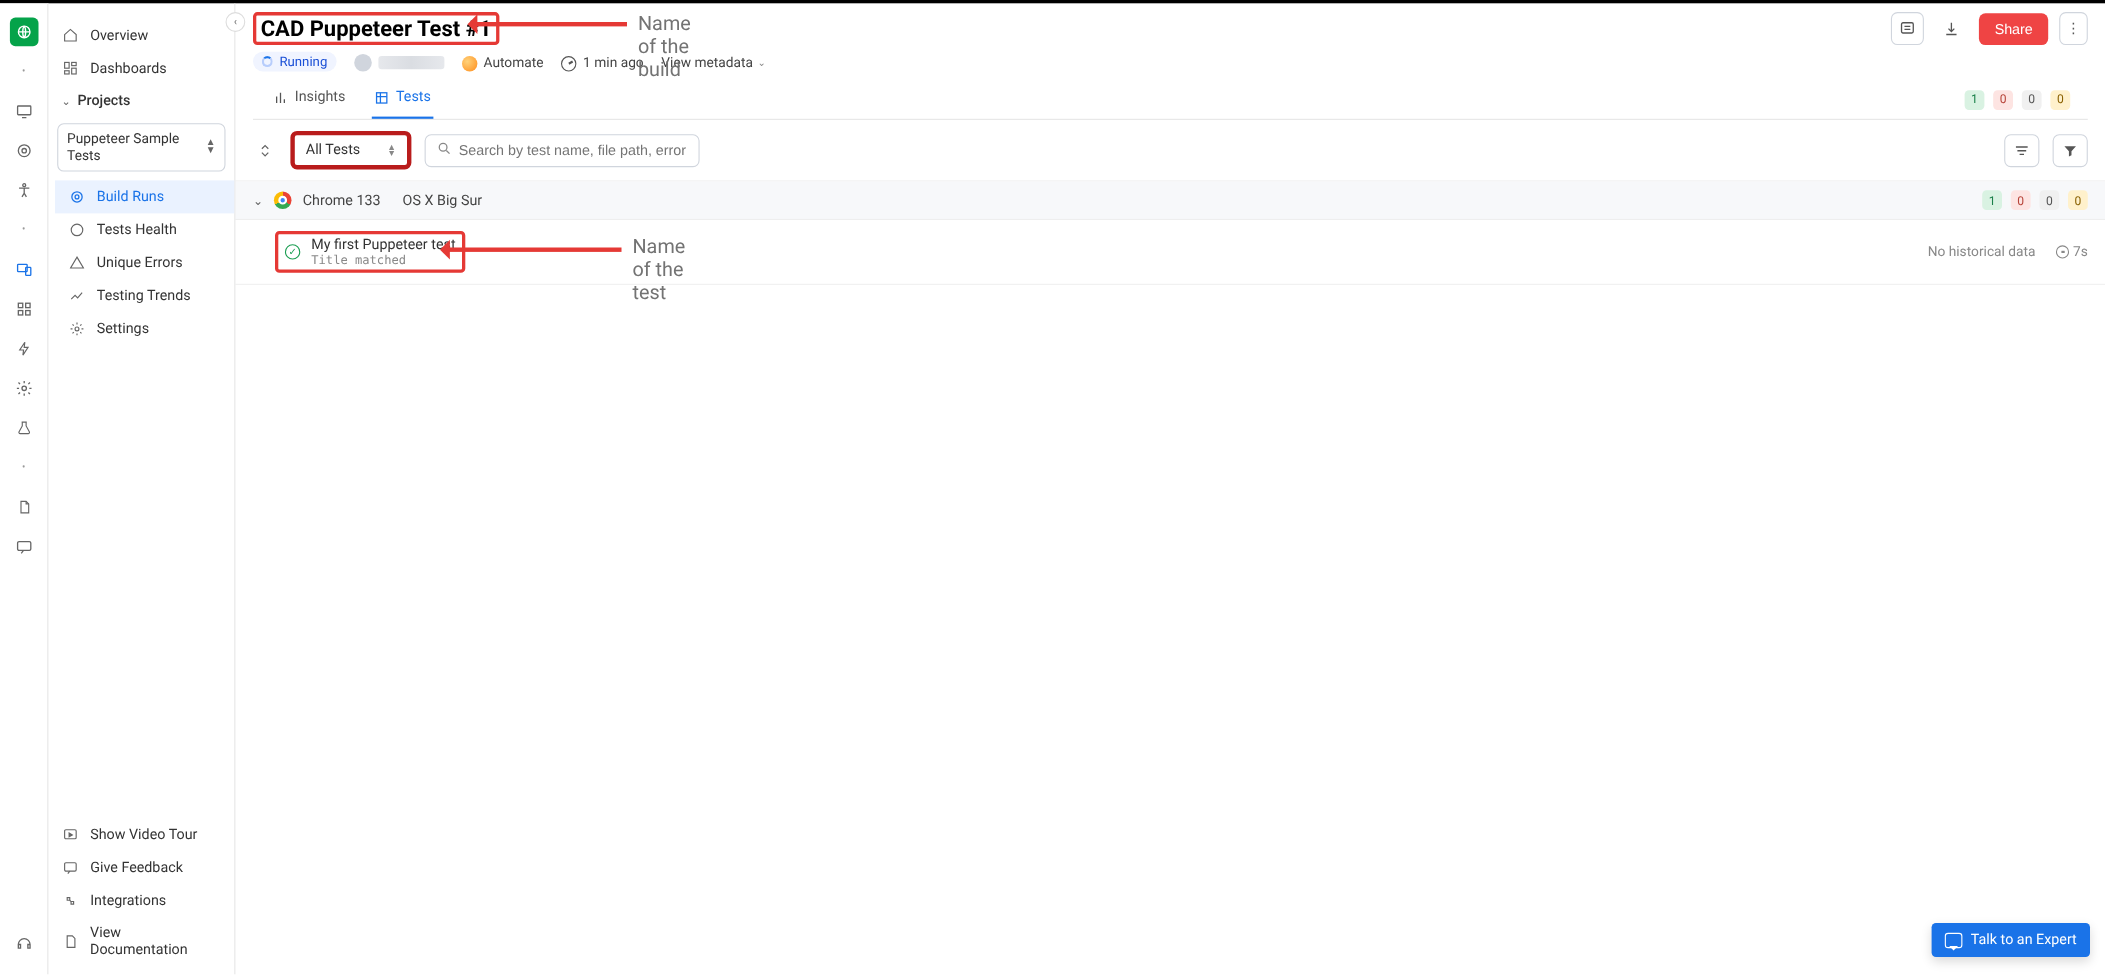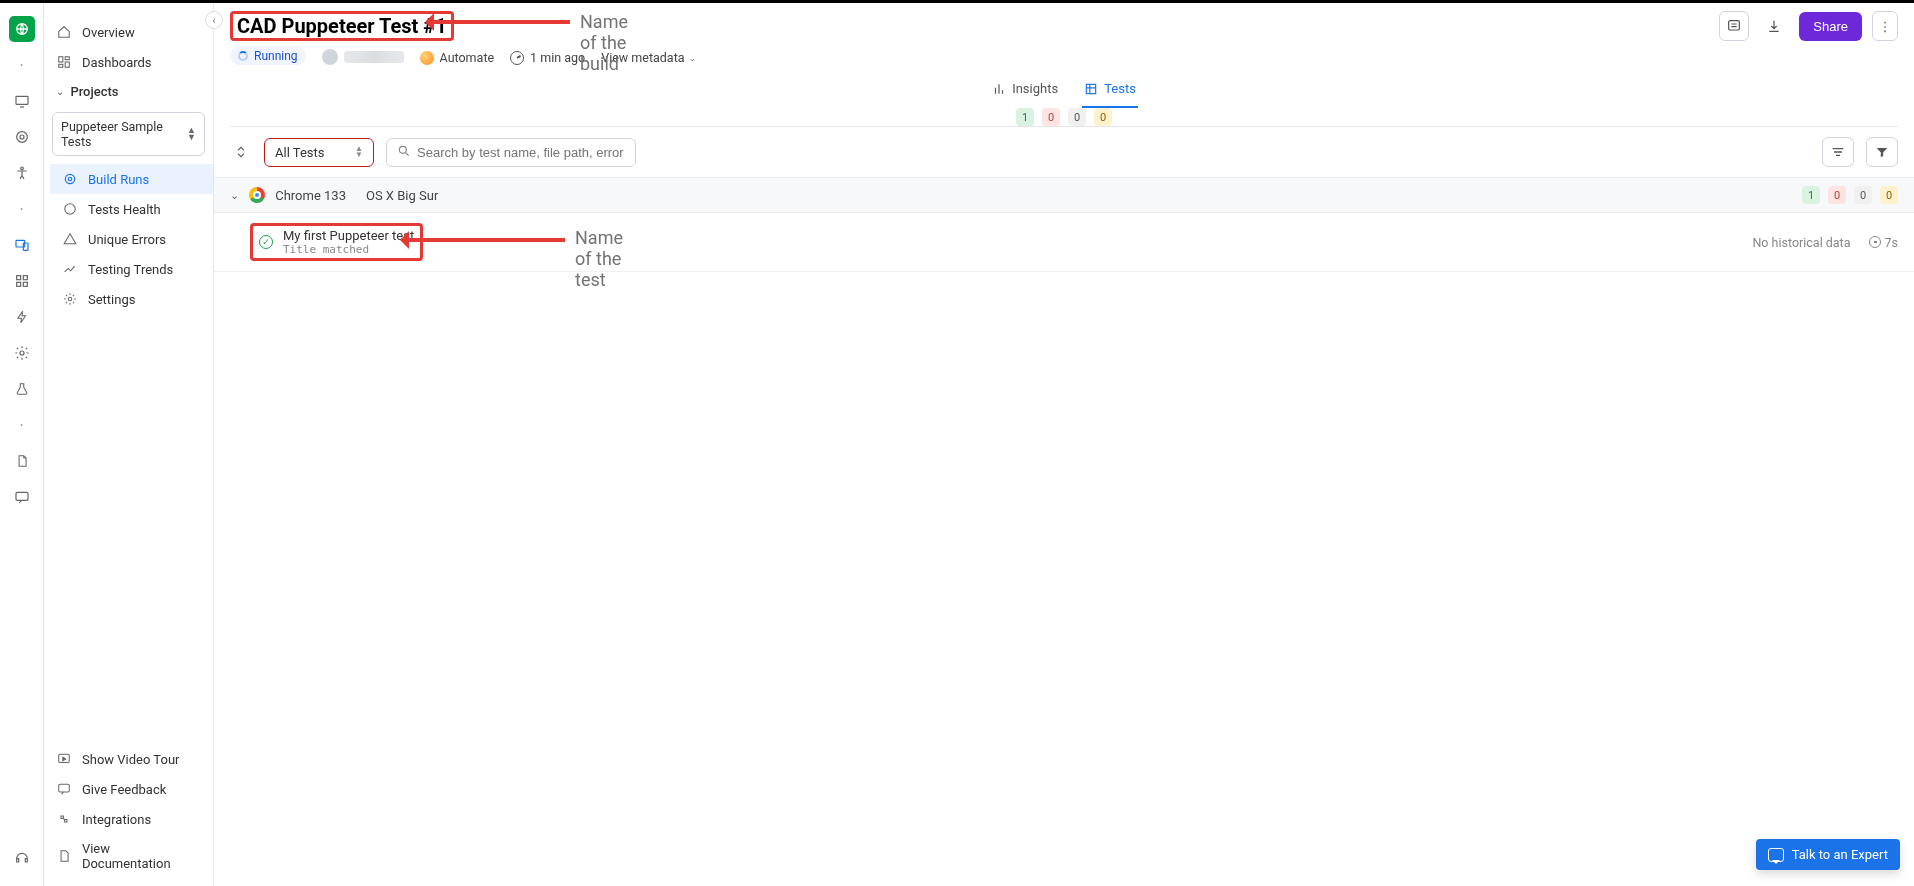--- a/index.html
+++ b/index.html
@@ -84,21 +84,21 @@
       display: inline-block;
     }
     .header-actions { display: flex; align-items: center; gap: 10px; }
     .icon-btn {
       width: 30px; height: 30px; border: 1px solid #d0d5dd; border-radius: 6px;
       display: flex; align-items: center; justify-content: center; color: #555; cursor: pointer;
       background: #fff;
     }
     .icon-btn.bare { border: none; }
     .share-btn {
-      background: #6d28d9; color: #fff; border: none; border-radius: 6px;
+      background: #ef4444; color: #fff; border: none; border-radius: 6px;
       padding: 7px 14px; font-size: 13px; cursor: pointer;
     }
     .meta-row {
       display: flex; align-items: flex-end; gap: 16px; margin-top: 6px;
       font-size: 12.5px; color: #444;
     }
     .meta-item { display: flex; align-items: center; gap: 6px; }
     .status-pill {
       display: flex; align-items: center; gap: 6px;
       background: #f0f4ff; color: #1a4fd6; padding: 2px 8px; border-radius: 10px; font-size: 12px;
@@ -110,21 +110,21 @@
     .user-chip .blur { width: 60px; height: 12px; background: linear-gradient(90deg,#e6e8ec,#dadde2,#e6e8ec); border-radius: 3px; }
     .automate-chip { display: flex; align-items: center; gap: 6px; }
     .automate-chip .dot { width: 14px; height: 14px; border-radius: 50%; background: radial-gradient(circle at 35% 35%, #ffd27a, #ff8c1a); }
     .clock-ic { width: 14px; height: 14px; border: 1.5px solid #555; border-radius: 50%; position: relative; }
     .clock-ic::after { content: ""; position: absolute; width: 4px; height: 1.5px; background:#555; top: 45%; left: 48%; transform-origin: left; transform: rotate(-30deg);}
     .meta-dropdown { display: flex; align-items: center; gap: 4px; cursor: pointer; }
     .meta-dropdown .chev { font-size: 9px; color: #888; }
 
     .tabs-row {
       display: flex; align-items: center; justify-content: space-between;
-      border-bottom: 1px solid #e6e6e6; margin-top: 8px; padding: 0 16px; flex-direction: column;
+      border-bottom: 1px solid #e6e6e6; margin-top: 8px; padding: 0 16px;
     }
     .tabs { display: flex; gap: 22px; }
     .tab {
       display: flex; align-items: center; gap: 6px; padding: 8px 2px 10px 2px;
       color: #555; cursor: pointer; font-size: 13px; border-bottom: 2px solid transparent;
     }
     .tab.active { color: #1a73e8; border-bottom-color: #1a73e8; }
     .tab .ic { width: 14px; height: 14px; display: flex; align-items: center; justify-content: center; }
 
     .count-badges { display: flex; gap: 8px; }
@@ -140,21 +140,21 @@
     
     .filters-bar {
       display: flex; align-items: center; padding: 10px 16px; gap: 12px;
       border-bottom: 1px solid #eee;
     }
     .collapse-all {
       width: 22px; height: 22px; display: flex; align-items: center; justify-content: center;
       color: #666; cursor: pointer; font-size: 12px;
     }
     .all-tests-select {
-      border: 1px solid #b91c1c; border-radius: 6px; padding: 6px 10px; min-width: 110px;
+      border: 4px solid #b91c1c; border-radius: 6px; padding: 6px 10px; min-width: 110px;
       display: flex; align-items: center; justify-content: space-between; cursor: pointer;
       font-size: 13px;
     }
     .all-tests-select .ud { display: flex; flex-direction: column; font-size: 8px; color: #888; line-height: 6px;}
     .search-box {
       flex: 0 0 250px; border: 1px solid #d0d5dd; border-radius: 6px;
       display: flex; align-items: center; gap: 6px; padding: 5px 10px; color: #888;
     }
     .search-box input { border: none; outline: none; flex: 1; font-size: 13px; }
     .filters-spacer { flex: 1; }

